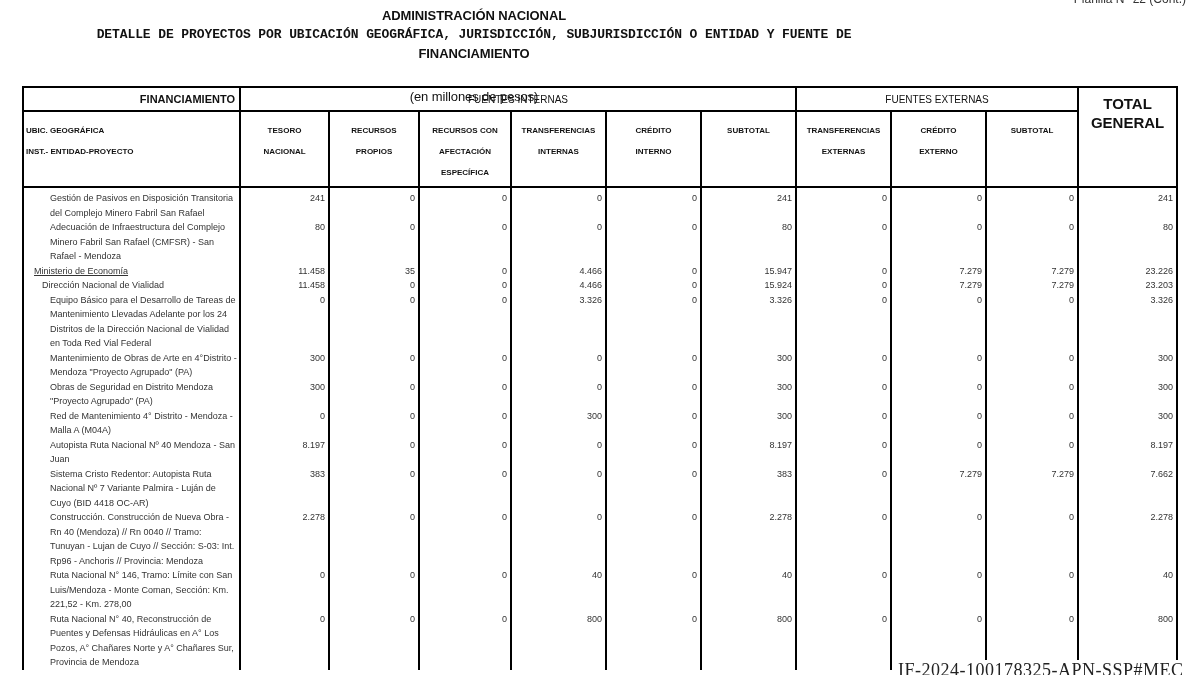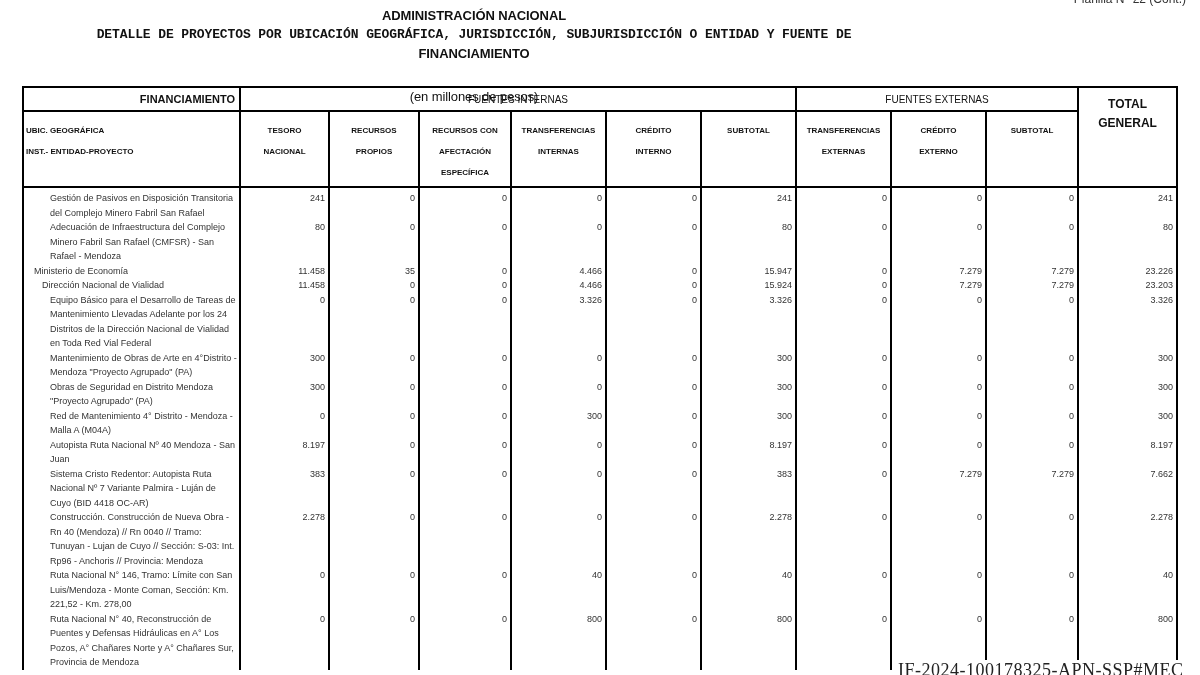--- a/index.html
+++ b/index.html
@@ -10,24 +10,24 @@
   .t2 { top: 27px; font-family: Liberation Mono, monospace; }
   .t3 { top: 46px; }
   .t4 { top: 64px; font-weight: normal; font-size: 13px; margin-top: 25px; }
   table.grid { position: absolute; left: 22px; top: 86px; border-collapse: collapse; table-layout: fixed; width: 1154px; }
   table.grid td, table.grid th { padding: 0; }
   .hdr th { border: 2px solid #000; font-family: "Liberation Sans", sans-serif; font-weight: bold; color: #111; }
   .grp { height: 22px; font-size: 10px; font-weight: normal !important; margin-top: 17px; }
   .fin { text-align: right; font-size: 11px; padding-right: 4px !important; }
   .sub th { font-size: 8px; vertical-align: top; padding-top: 8px !important; line-height: 21px; }
   .leftlab { text-align: left; font-size: 11px; vertical-align: top; line-height: 22px; padding-left: 2px !important; border-top: none !important; }
-  .tot { font-size: 12px; vertical-align: top; padding-top: 6px !important; line-height: 23px; }
+  .tot { font-size: 15px; vertical-align: top; padding-top: 6px !important; line-height: 23px; }
   tbody td { border-left: 2px solid #000; border-right: 2px solid #000; font-size: 9px; color: #333; vertical-align: top; text-align: right; padding-right: 3px !important; line-height: 14.5px; }
   tbody td.lab { text-align: left; padding-left: 26px !important; padding-right: 2px !important; margin-left: 20px; }
-  tbody td.lab.l1 { padding-left: 10px !important; }
+  tbody td.lab.l1 { padding-left: 10px !important; text-decoration: underline; }
   tbody td.lab.l2 { padding-left: 18px !important; }
   tbody tr.first td { padding-top: 3px; }
   .footer-id { position: absolute; left: 898px; top: 660px; font-family: "Liberation Serif", serif; font-size: 18px; color: #222; letter-spacing: 0.5px; background: #fff; }
 </style>
 </head>
 <body>
 
 <div class="corner">Planilla N° 22 (Cont.)</div>
 <div class="title t1">ADMINISTRACIÓN NACIONAL</div>
 <div class="title t2">DETALLE DE PROYECTOS POR UBICACIÓN GEOGRÁFICA, JURISDICCIÓN, SUBJURISDICCIÓN O ENTIDAD Y FUENTE DE</div>

